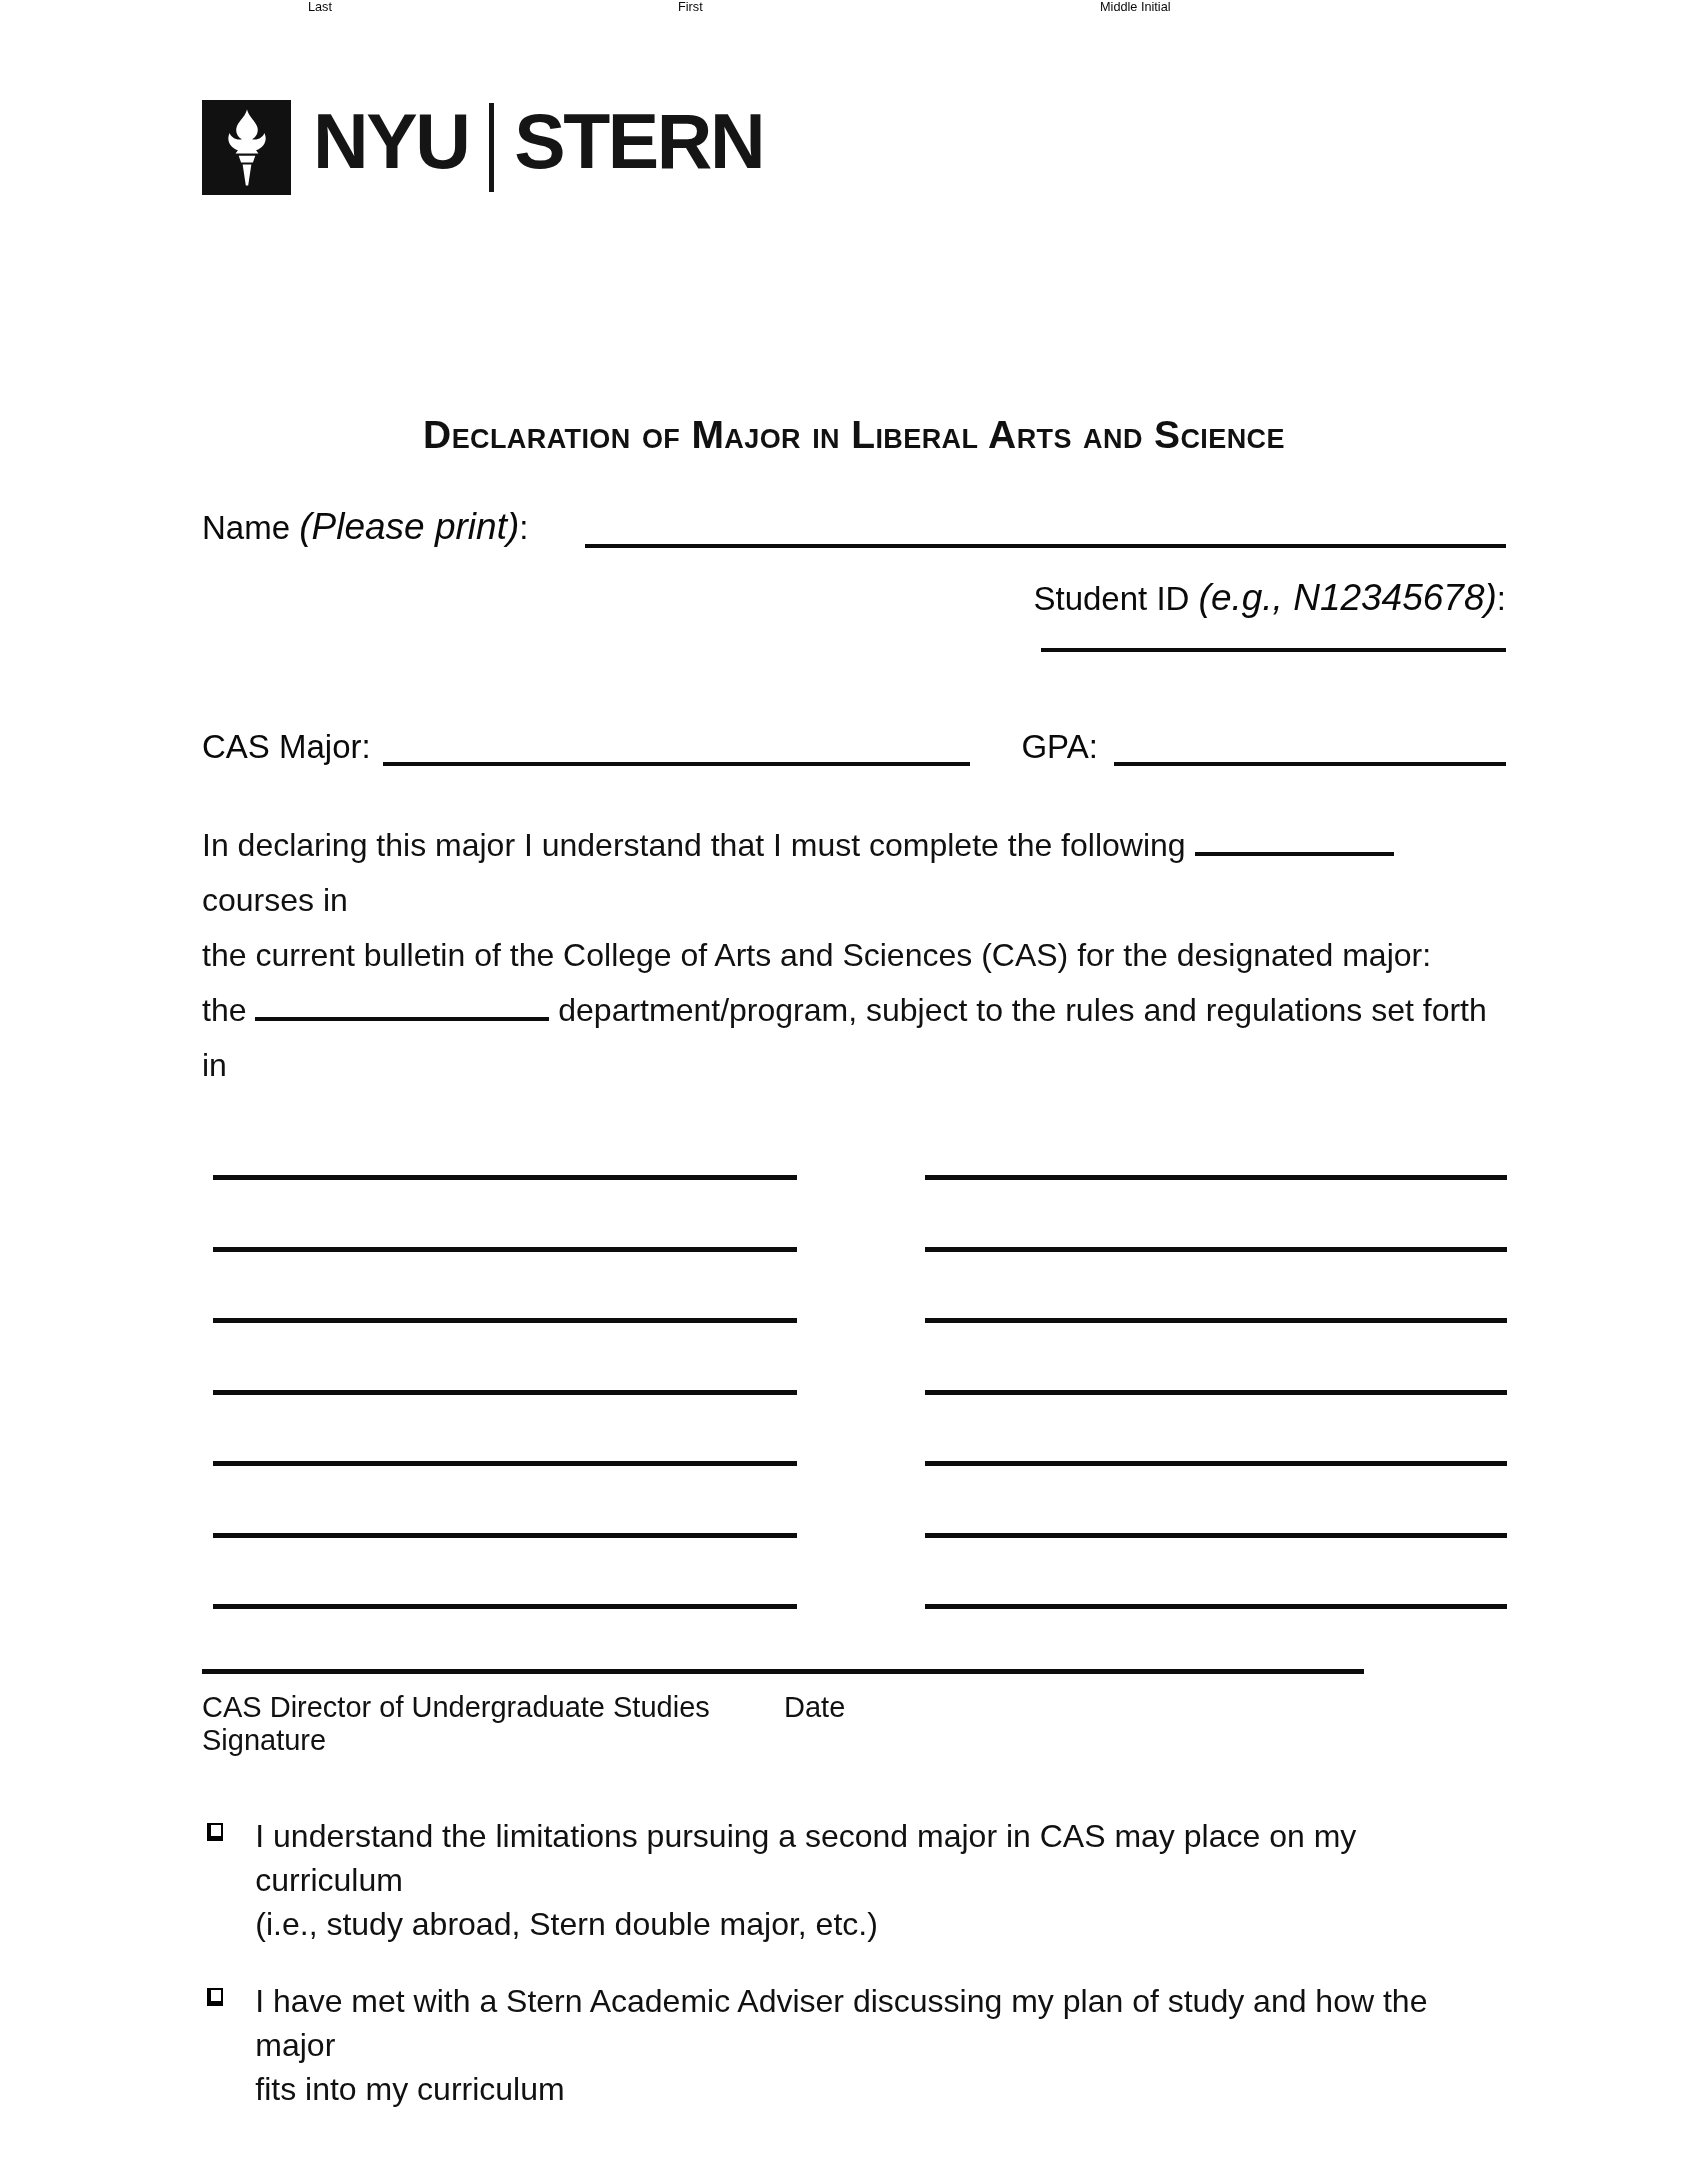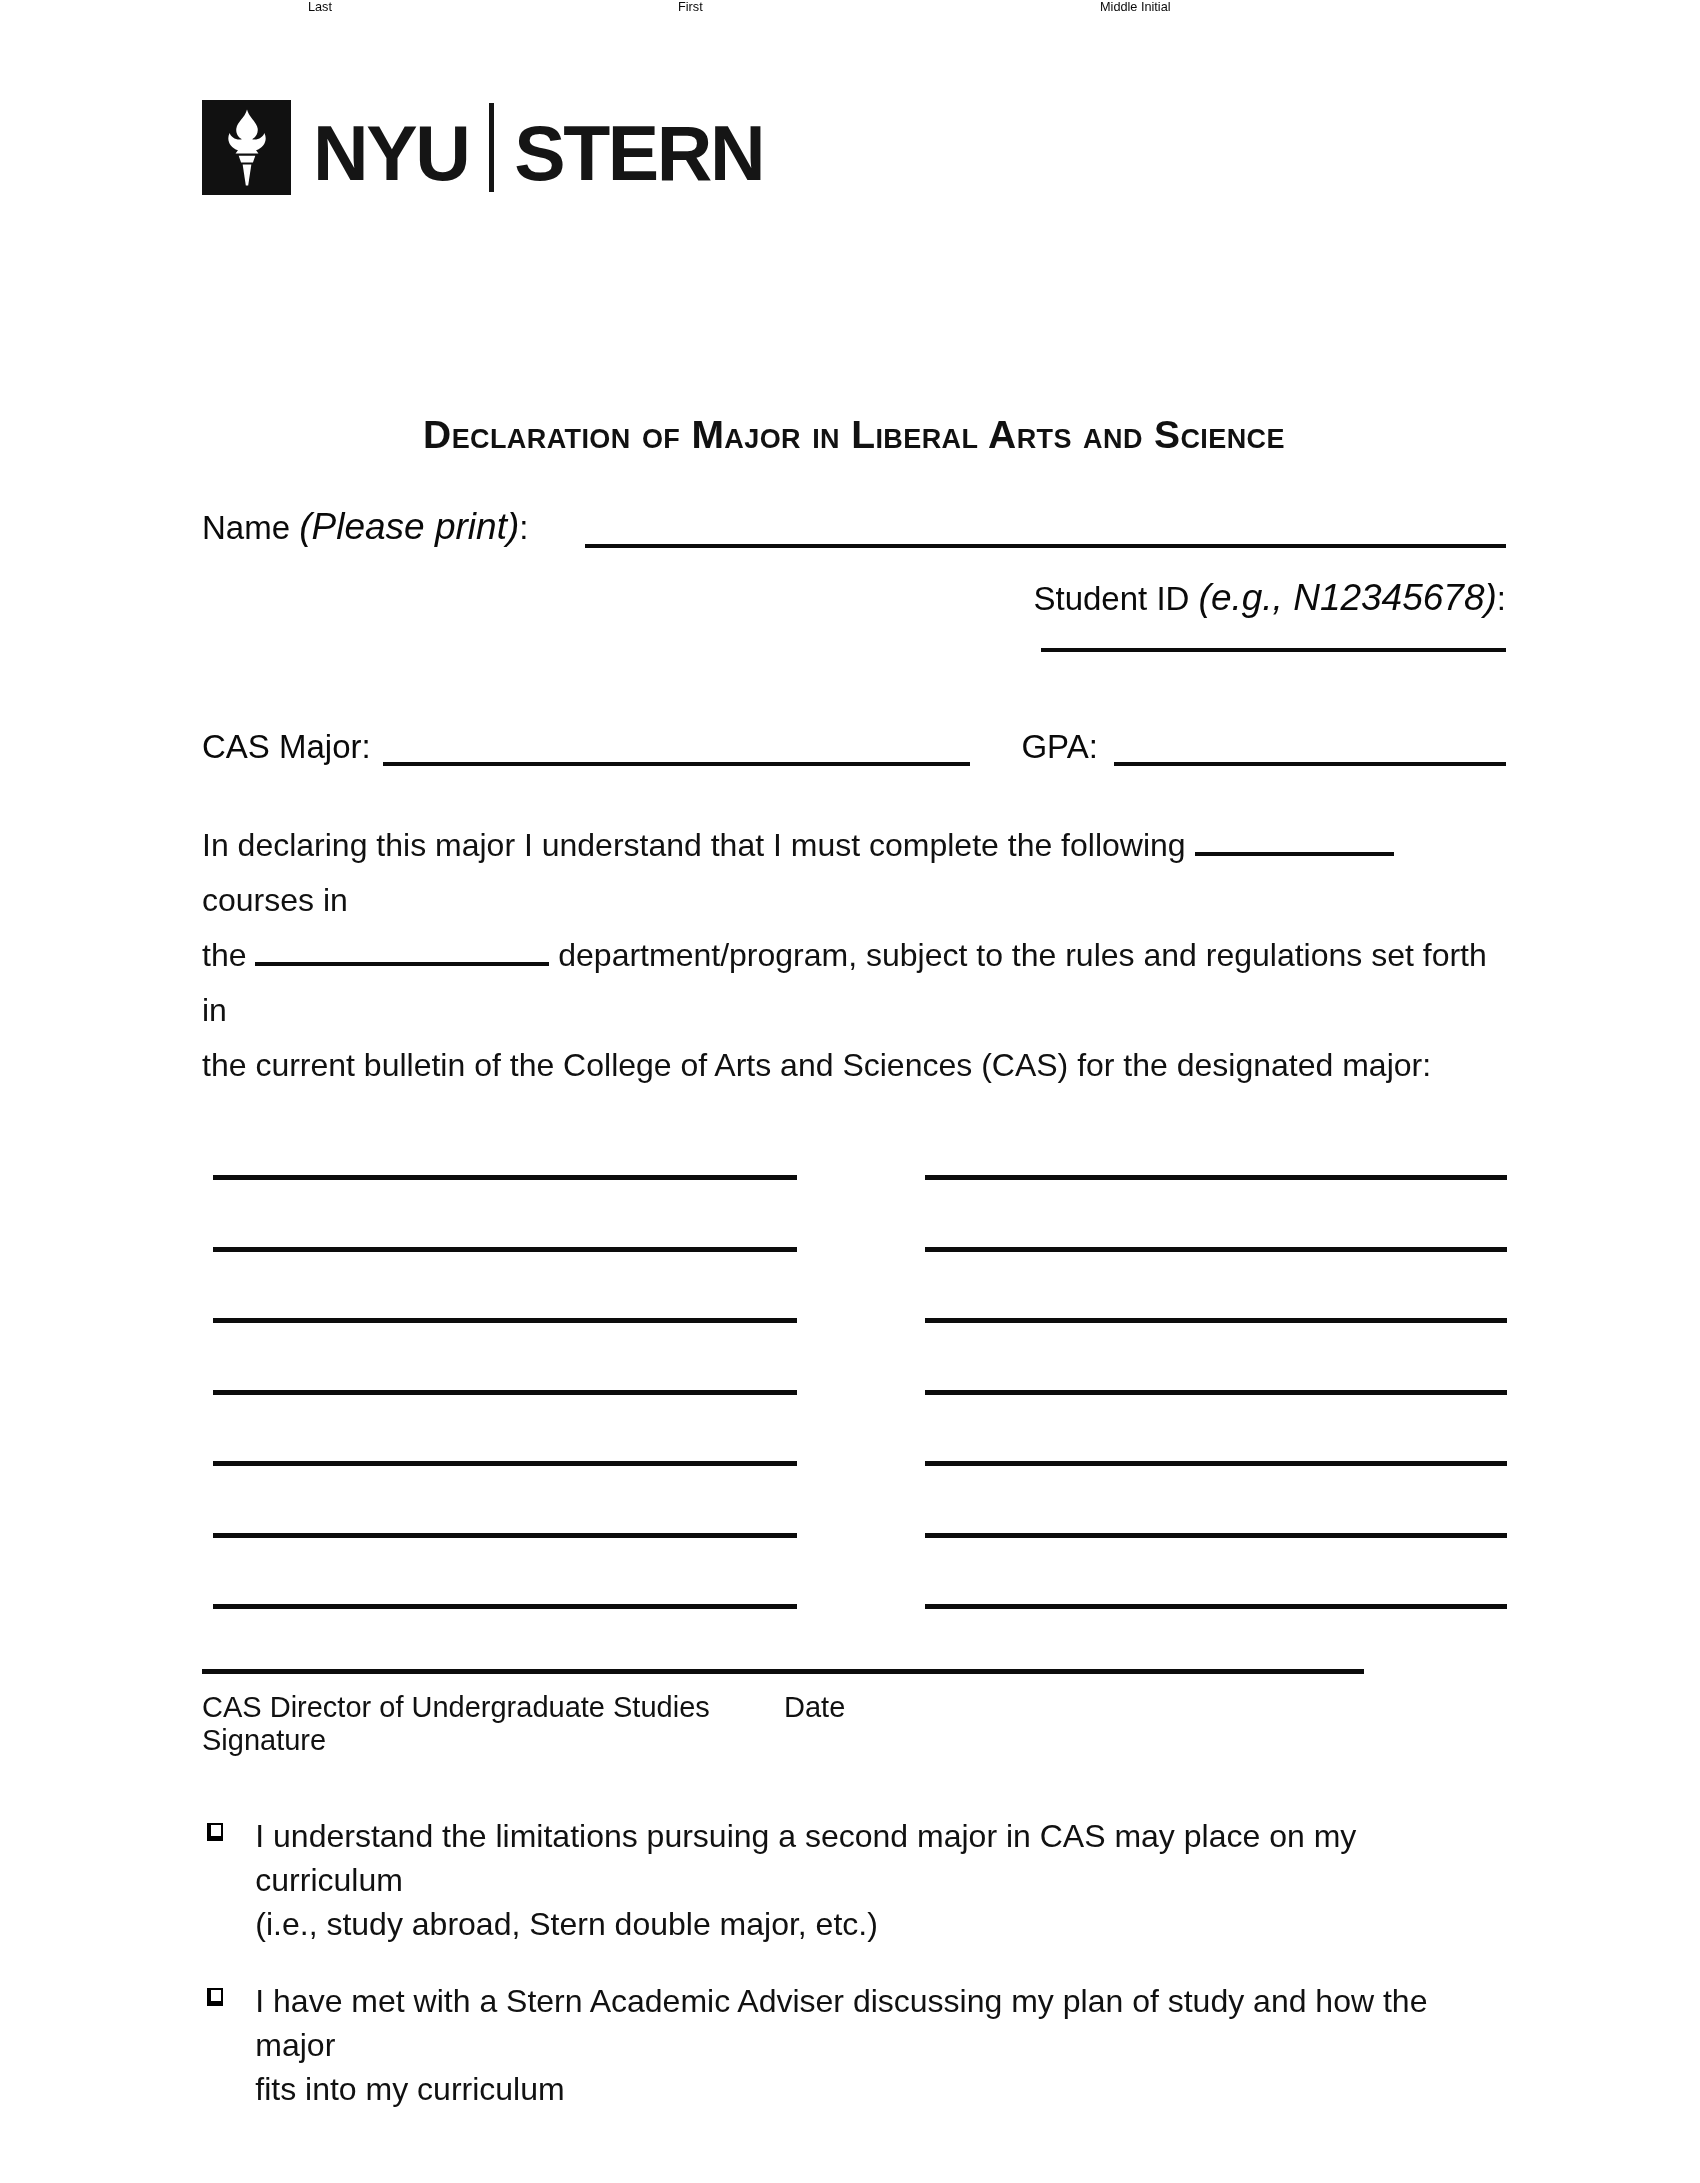--- a/index.html
+++ b/index.html
@@ -14,21 +14,21 @@
     color: #0a0a0a;
     padding: 100px 195px 0 202px;
     overflow: hidden;
   }
 
   
   .header { display: flex; justify-content: space-between; align-items: flex-start; height: 196px; }
   .logo { display: flex; align-items: center; }
   .logo-box { width: 89px; height: 95px; background: #111; display: flex; align-items: center; justify-content: center; }
   .logo-box svg { width: 62px; height: 79px; display: block; }
-  .logo-text { display: flex; align-items: flex-end; margin-left: 22px; }
+  .logo-text { display: flex; align-items: flex-start; margin-left: 22px; }
   .logo-word { font-size: 77px; font-weight: bold; letter-spacing: -2.4px; color: #151515; line-height: 1; }
   .logo-divider { width: 4.7px; height: 89px; background: #151515; margin: 0 20.6px; }
 
   .address { width: 378px; font-size: 23px; line-height: 30px; font-variant: small-caps; letter-spacing: 0.2px; color: #141414; padding-top: 9.5px; }
   .address .college { margin-bottom: 35px; }
 
   
   .title-row { text-align: center; margin-top: 117px; }
   .title { font-size: 39px; font-weight: bold; font-variant: small-caps; letter-spacing: 0.4px; color: #111; }
 
@@ -137,22 +137,22 @@
 
   <div class="major-row">
     <span>CAS Major:</span>
     <span class="fill cas-fill"></span>
     <span class="gpa-label">GPA:</span>
     <span class="fill gpa-fill"></span>
   </div>
 
   <div class="para">
     <div><span>In declaring this major I understand that I must complete the following</span> <span class="fill blank1"></span> <span>courses in</span></div>
+    <div>the current bulletin of the College of Arts and Sciences (CAS) for the designated major:</div>
     <div><span>the</span> <span class="fill blank2"></span> <span>department/program, subject to the rules and regulations set forth in</span></div>
-    <div>the current bulletin of the College of Arts and Sciences (CAS) for the designated major:</div>
   </div>
 
   <div class="course-grid">
     <div class="course-line"></div>
     <div class="course-line"></div>
     <div class="course-line"></div>
     <div class="course-line"></div>
     <div class="course-line"></div>
     <div class="course-line"></div>
     <div class="course-line"></div>

